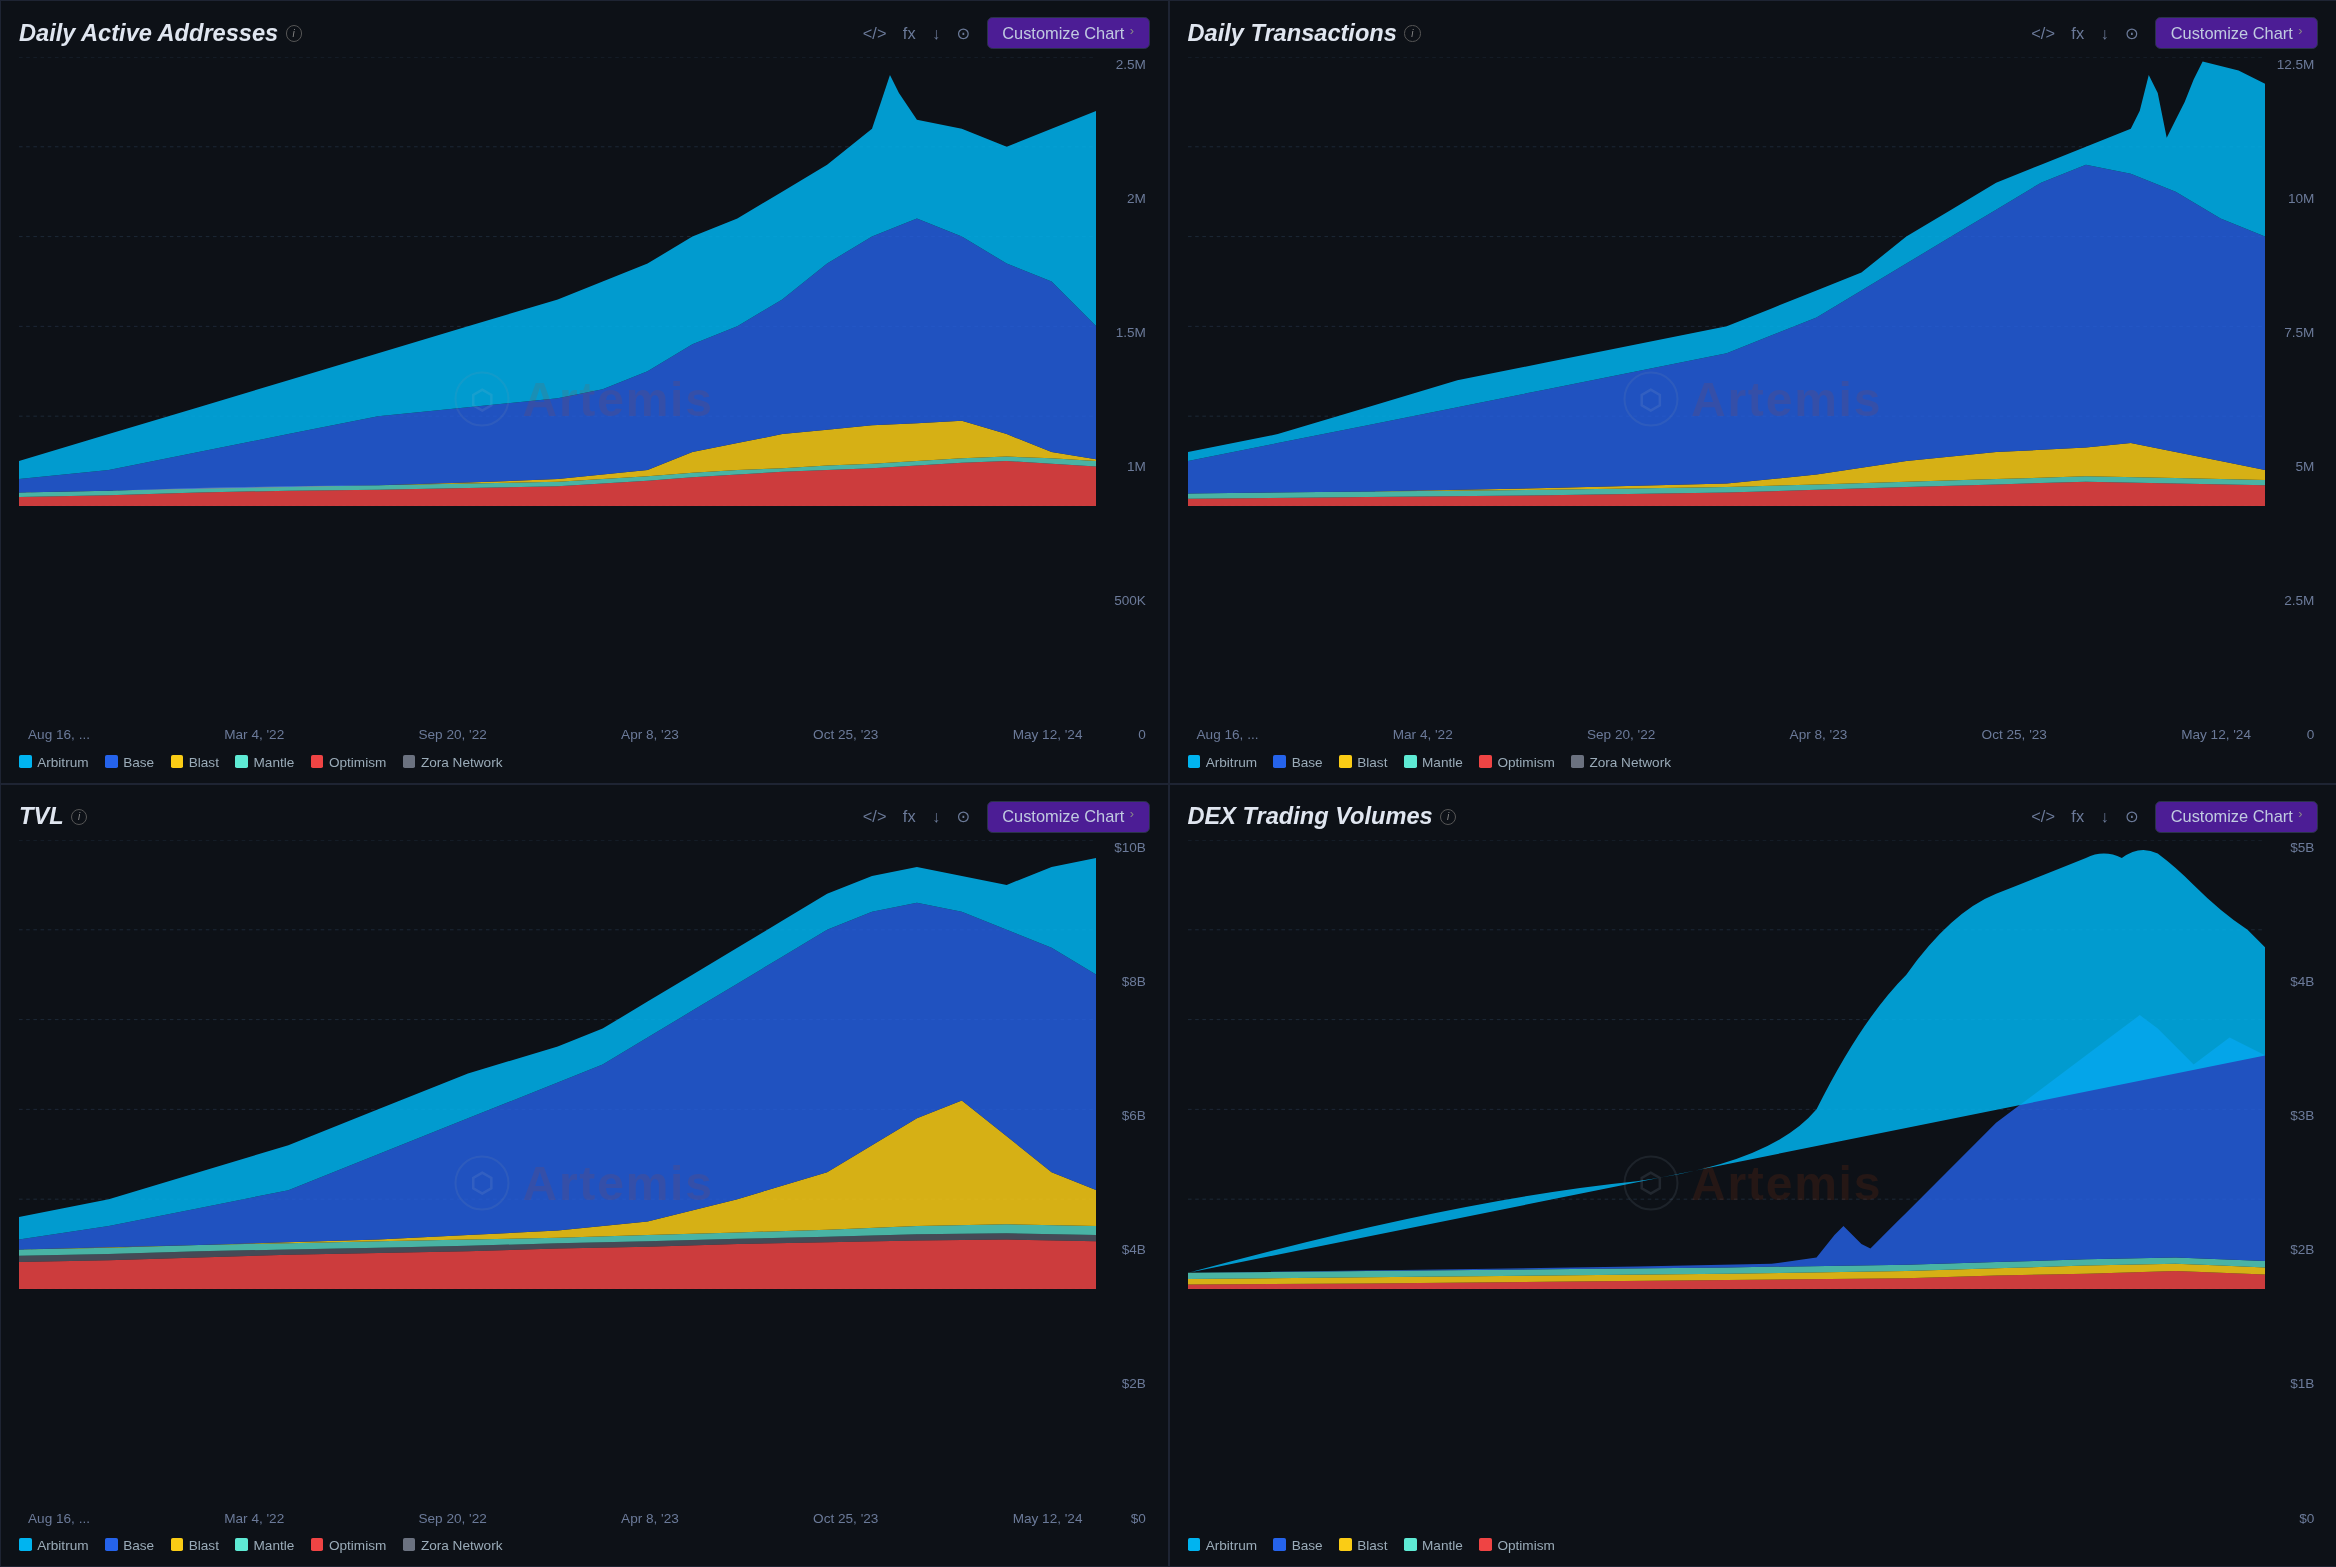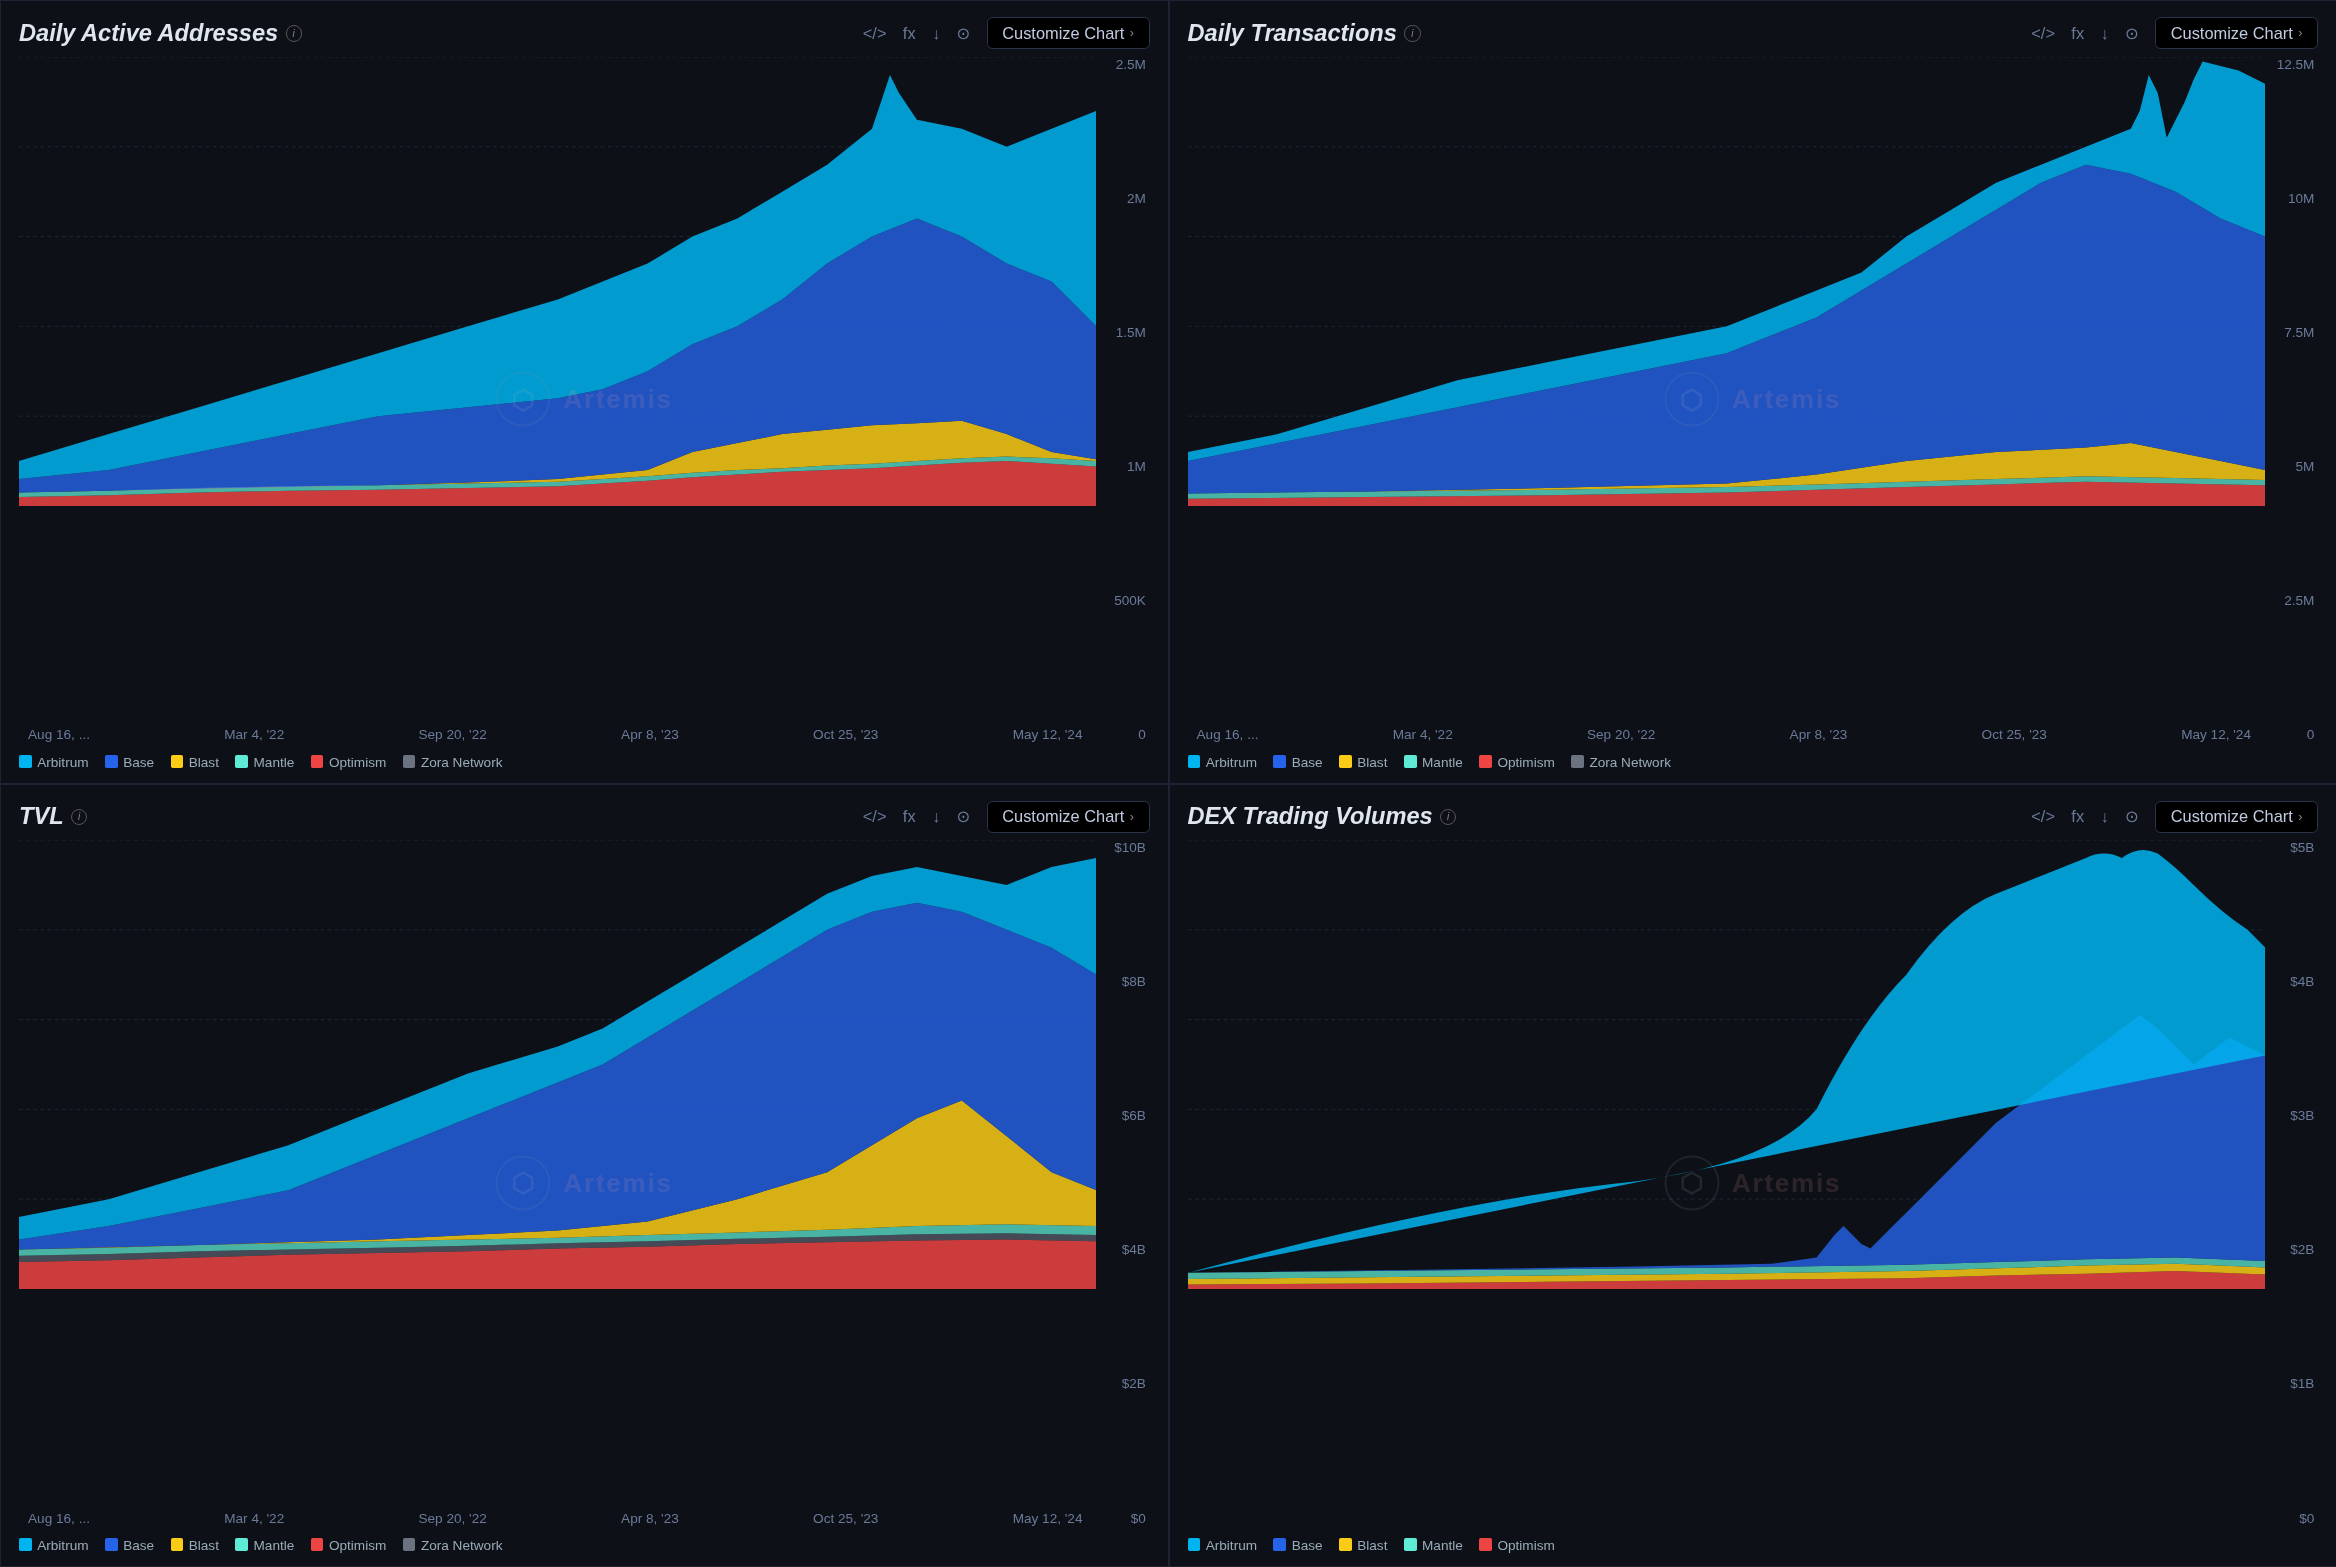--- a/index.html
+++ b/index.html
@@ -58,29 +58,29 @@
       gap: 16.4px;
     }
     .action-icon {
       color: #6b7a99;
       font-size: 16.4px;
       cursor: pointer;
       display: flex;
       align-items: center;
     }
     .customize-btn {
-      background: #000000;
+      background: #4c1d95;
       border: 0.9px solid #2a3348;
       border-radius: 5.5px;
       color: #c0cae0;
       font-size: 16.4px;
       padding: 5.5px 14.5px;
       cursor: pointer;
       display: flex;
-      align-items: center;
+      align-items: flex-start;
       gap: 5.5px;
       white-space: nowrap;
     }
     .customize-btn .chevron {
       font-size: 12.7px;
       color: #888;
     }
     .chart-area {
       flex: 1;
       position: relative;
@@ -104,23 +104,23 @@
       border-radius: 50%;
       border: 2.7px solid #8899aa;
       display: flex;
       align-items: center;
       justify-content: center;
       font-size: 27px;
       color: #aabbcc;
       font-weight: 700;
     }
     .watermark-text {
-      font-size: 26px;
+      font-size: 48px;
       font-weight: 700;
-      color: #fca5a5;
+      color: #c2410c;
       letter-spacing: 1.8px;
     }
     .y-axis-labels {
       position: absolute;
       right: 0;
       top: 0;
       bottom: 0;
       width: 53px;
       display: flex;
       flex-direction: column;

